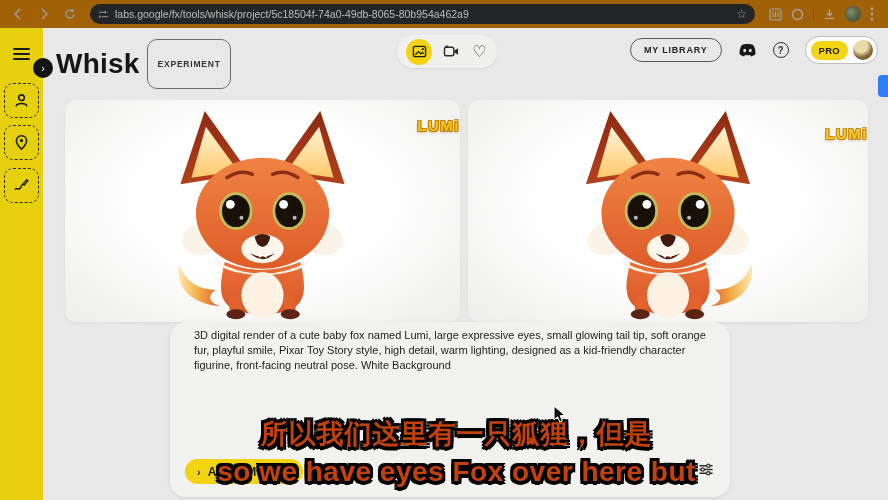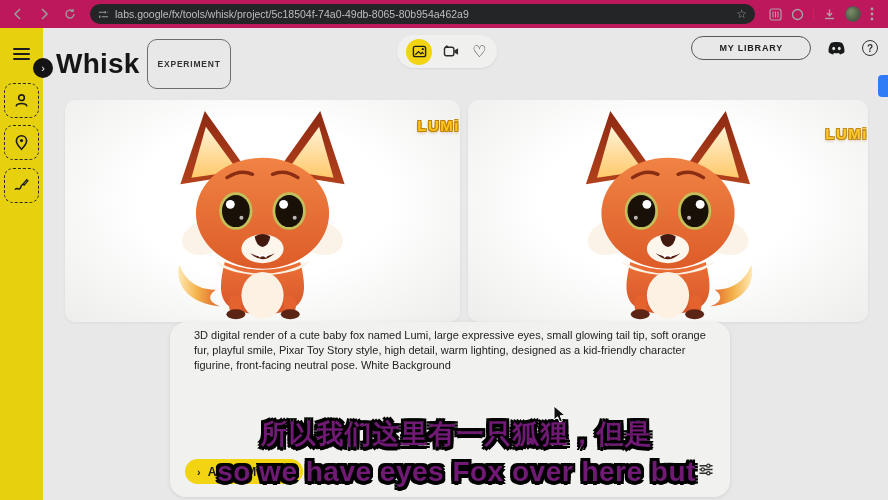--- a/index.html
+++ b/index.html
@@ -1,20 +1,20 @@
 <!DOCTYPE html>
 <html><head>
 <meta charset="utf-8">
 <style>
   * { margin:0; padding:0; box-sizing:border-box; }
   html,body { width:888px; height:500px; overflow:hidden; }
   body { font-family:"Liberation Sans", sans-serif; background:#e8e8e8; position:relative; }
 
   
-  .browser-bar { position:absolute; left:0; top:0; width:888px; height:28px; background:#be185d;
+  .browser-bar { position:absolute; left:0; top:0; width:888px; height:28px; background:#a16207;
     display:flex; align-items:center; padding:0 8px; gap:6px; }
   .nav-btn { color:#9a9a9a; width:20px; height:20px; display:flex; align-items:center; justify-content:center;
     font-size:13px; border-radius:50%; flex:0 0 auto; }
   .url-pill { height:20px; flex:1 1 auto; max-width:665px; background:#232527; border-radius:10px;
     display:flex; align-items:center; padding:0 8px; gap:6px; margin-left:4px; }
   .url-text { color:#bdbdbd; font-size:10.5px; white-space:nowrap; overflow:hidden; flex:1; }
   .url-star { color:#9a9a9a; font-size:12px; }
   .chrome-right { display:flex; align-items:center; gap:9px; margin-left:8px; }
   .chrome-ic { color:#a5a5a5; display:flex; align-items:center; }
   .chrome-sep { width:1px; height:12px; background:#5a5a5a; }
@@ -37,21 +37,21 @@
   .brand { position:absolute; left:13px; top:11px; display:flex; align-items:center; gap:8px; }
   .brand-title { font-size:28px; font-weight:700; color:#161616; letter-spacing:.2px; }
   .exp-badge { font-size:8.5px; letter-spacing:.8px; color:#333; border:1.2px solid #6e6e6e; border-radius:10px;
     padding:19px 9px; font-weight:600; }
   .mode-pill { position:absolute; left:354px; top:7px; height:33px; background:#f0f0ef; border-radius:18px;
     display:flex; align-items:center; gap:11px; padding:0 9px; box-shadow:0 1px 2px rgba(0,0,0,.07); }
   .mode-ic { width:17px; height:17px; display:flex; align-items:center; justify-content:center; color:#2c2c2c; }
   .mode-ic.active { width:26px; height:26px; background:#f2d413; border-radius:50%; }
   .header-right { position:absolute; right:10px; top:8px; display:flex; align-items:center; gap:16px; }
   .lib-btn { font-size:9px; letter-spacing:.8px; font-weight:700; color:#222; border:1.3px solid #585858;
-    border-radius:13px; padding:6px 27px; background:transparent; }
+    border-radius:13px; padding:6px 13px; background:transparent; }
   .discord-ic { color:#17181a; display:flex; }
   .help-ic { width:16px; height:16px; border:1.4px solid #333; border-radius:50%; color:#333; font-size:10px;
     font-weight:700; display:flex; align-items:center; justify-content:center; }
   .account-pill { display:flex; align-items:center; gap:5px; border:1.3px solid #bdbdbd; background:#fdfdfd;
     border-radius:15px; padding:3px 4px 3px 5px; }
   .pro-badge { background:#f2d413; color:#1c1c1c; font-size:9.5px; font-weight:800; letter-spacing:.3px;
     padding:4px 8px; border-radius:9px; }
   .account-avatar { width:20px; height:20px; border-radius:50%;
     background:radial-gradient(circle at 40% 30%, #e8d9a8 35%, #8a6a3c 60%, #4a3a22); }
   .peek-blue { position:absolute; right:0; top:75px; width:10px; height:22px; background:#2f7cf6; border-radius:4px 0 0 4px; }
@@ -73,21 +73,21 @@
     border-radius:16px; box-shadow:0 1px 4px rgba(0,0,0,.09); }
   .prompt-text { position:absolute; left:24px; top:6px; width:516px; font-size:11px; line-height:1.38; color:#232323; }
   .add-image-btn { position:absolute; left:15px; bottom:13px; height:25px; background:#f2d413; border:none;
     border-radius:14px; display:flex; align-items:center; gap:7px; padding:0 16px 0 12px;
     font-family:"Liberation Sans",sans-serif; }
   .add-image-chev { font-size:11px; font-weight:800; color:#1d1d1d; }
   .add-image-label { font-size:12px; font-weight:800; letter-spacing:1.2px; color:#1d1d1d; }
   .prompt-actions { position:absolute; right:16px; bottom:16px; display:flex; align-items:center; gap:22px; color:#2e2e2e; }
 
   
-  .sub { position:absolute; left:0; width:888px; text-align:center; color:#701a75; font-weight:800; z-index:20;
+  .sub { position:absolute; left:0; width:888px; text-align:center; color:#c2410c; font-weight:800; z-index:20;
     text-shadow:-3px -3px 0 #000, 3px -3px 0 #000, -3px 3px 0 #000, 3px 3px 0 #000,
                 -3px 0 0 #000, 3px 0 0 #000, 0 -3px 0 #000, 0 3px 0 #000, 0 4px 0 #000;padding-left:25px; }
   .sub-cn { top:416px; font-size:27px; letter-spacing:1px; }
   .sub-en { top:456px; font-size:28px; letter-spacing:.5px; }
 
   
   .cursor { position:absolute; left:553px; top:405px; z-index:30; }
 </style>
 </head>
 <body>
@@ -257,20 +257,24 @@
   <div class="header-right">
     <button class="lib-btn">MY LIBRARY</button>
     <span class="discord-ic">
       <svg width="19" height="15" viewBox="0 0 20 16">
           <path d="M4 2 C7 .8 13 .8 16 2 C18.2 5 18.8 9 18.4 12 C16.6 13.4 14.8 14.2 13.6 14.4 L12.8 12.8 C11 13.3 9 13.3 7.2 12.8 L6.4 14.4 C5.2 14.2 3.4 13.4 1.6 12 C1.2 9 1.8 5 4 2 Z" fill="currentColor"></path>
           <ellipse cx="7" cy="8" rx="1.5" ry="1.8" fill="#e8e8e8"></ellipse>
           <ellipse cx="13" cy="8" rx="1.5" ry="1.8" fill="#e8e8e8"></ellipse>
         </svg>
     </span>
     <span class="help-ic">?</span>
+    <span class="account-pill">
+      <span class="pro-badge">PRO</span>
+      <span class="account-avatar"></span>
+    </span>
   </div>
 </div>
 <div class="peek-blue"></div>
 
 <div class="image-card left">
   <svg class="fox-svg" viewBox="0 0 340 200" preserveAspectRatio="xMidYMid meet">
       <use href="#foxart"></use>
     </svg>
   <div class="fox-label">LUMi</div>
 </div>

